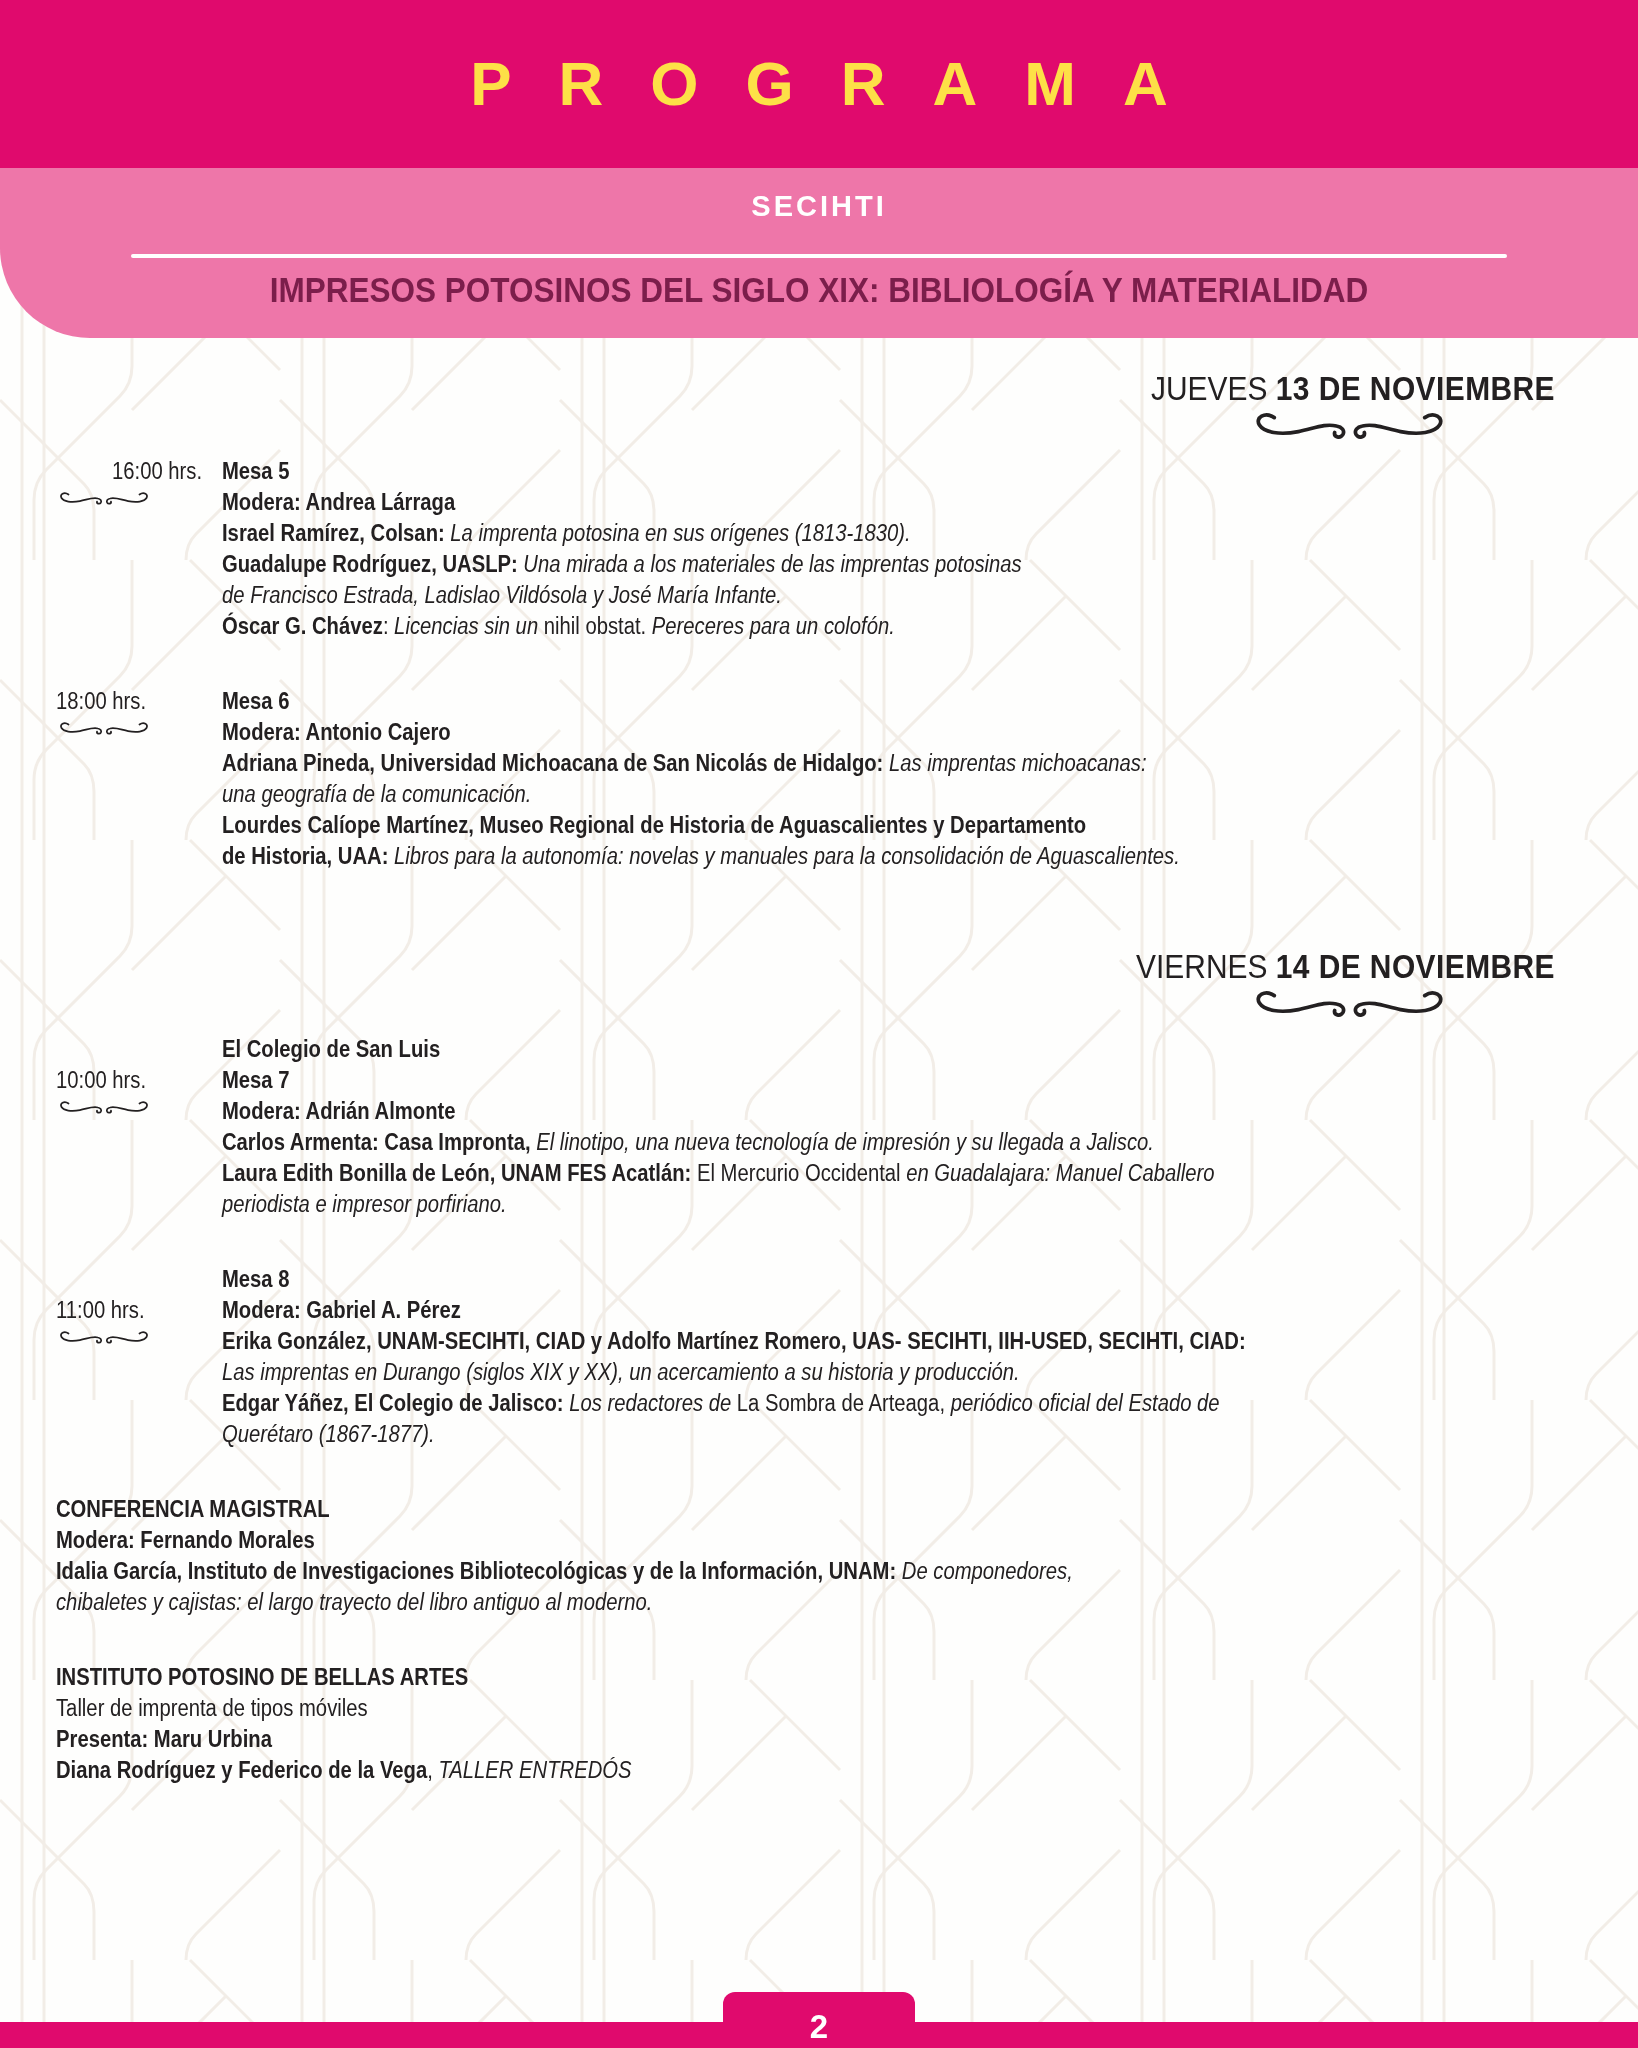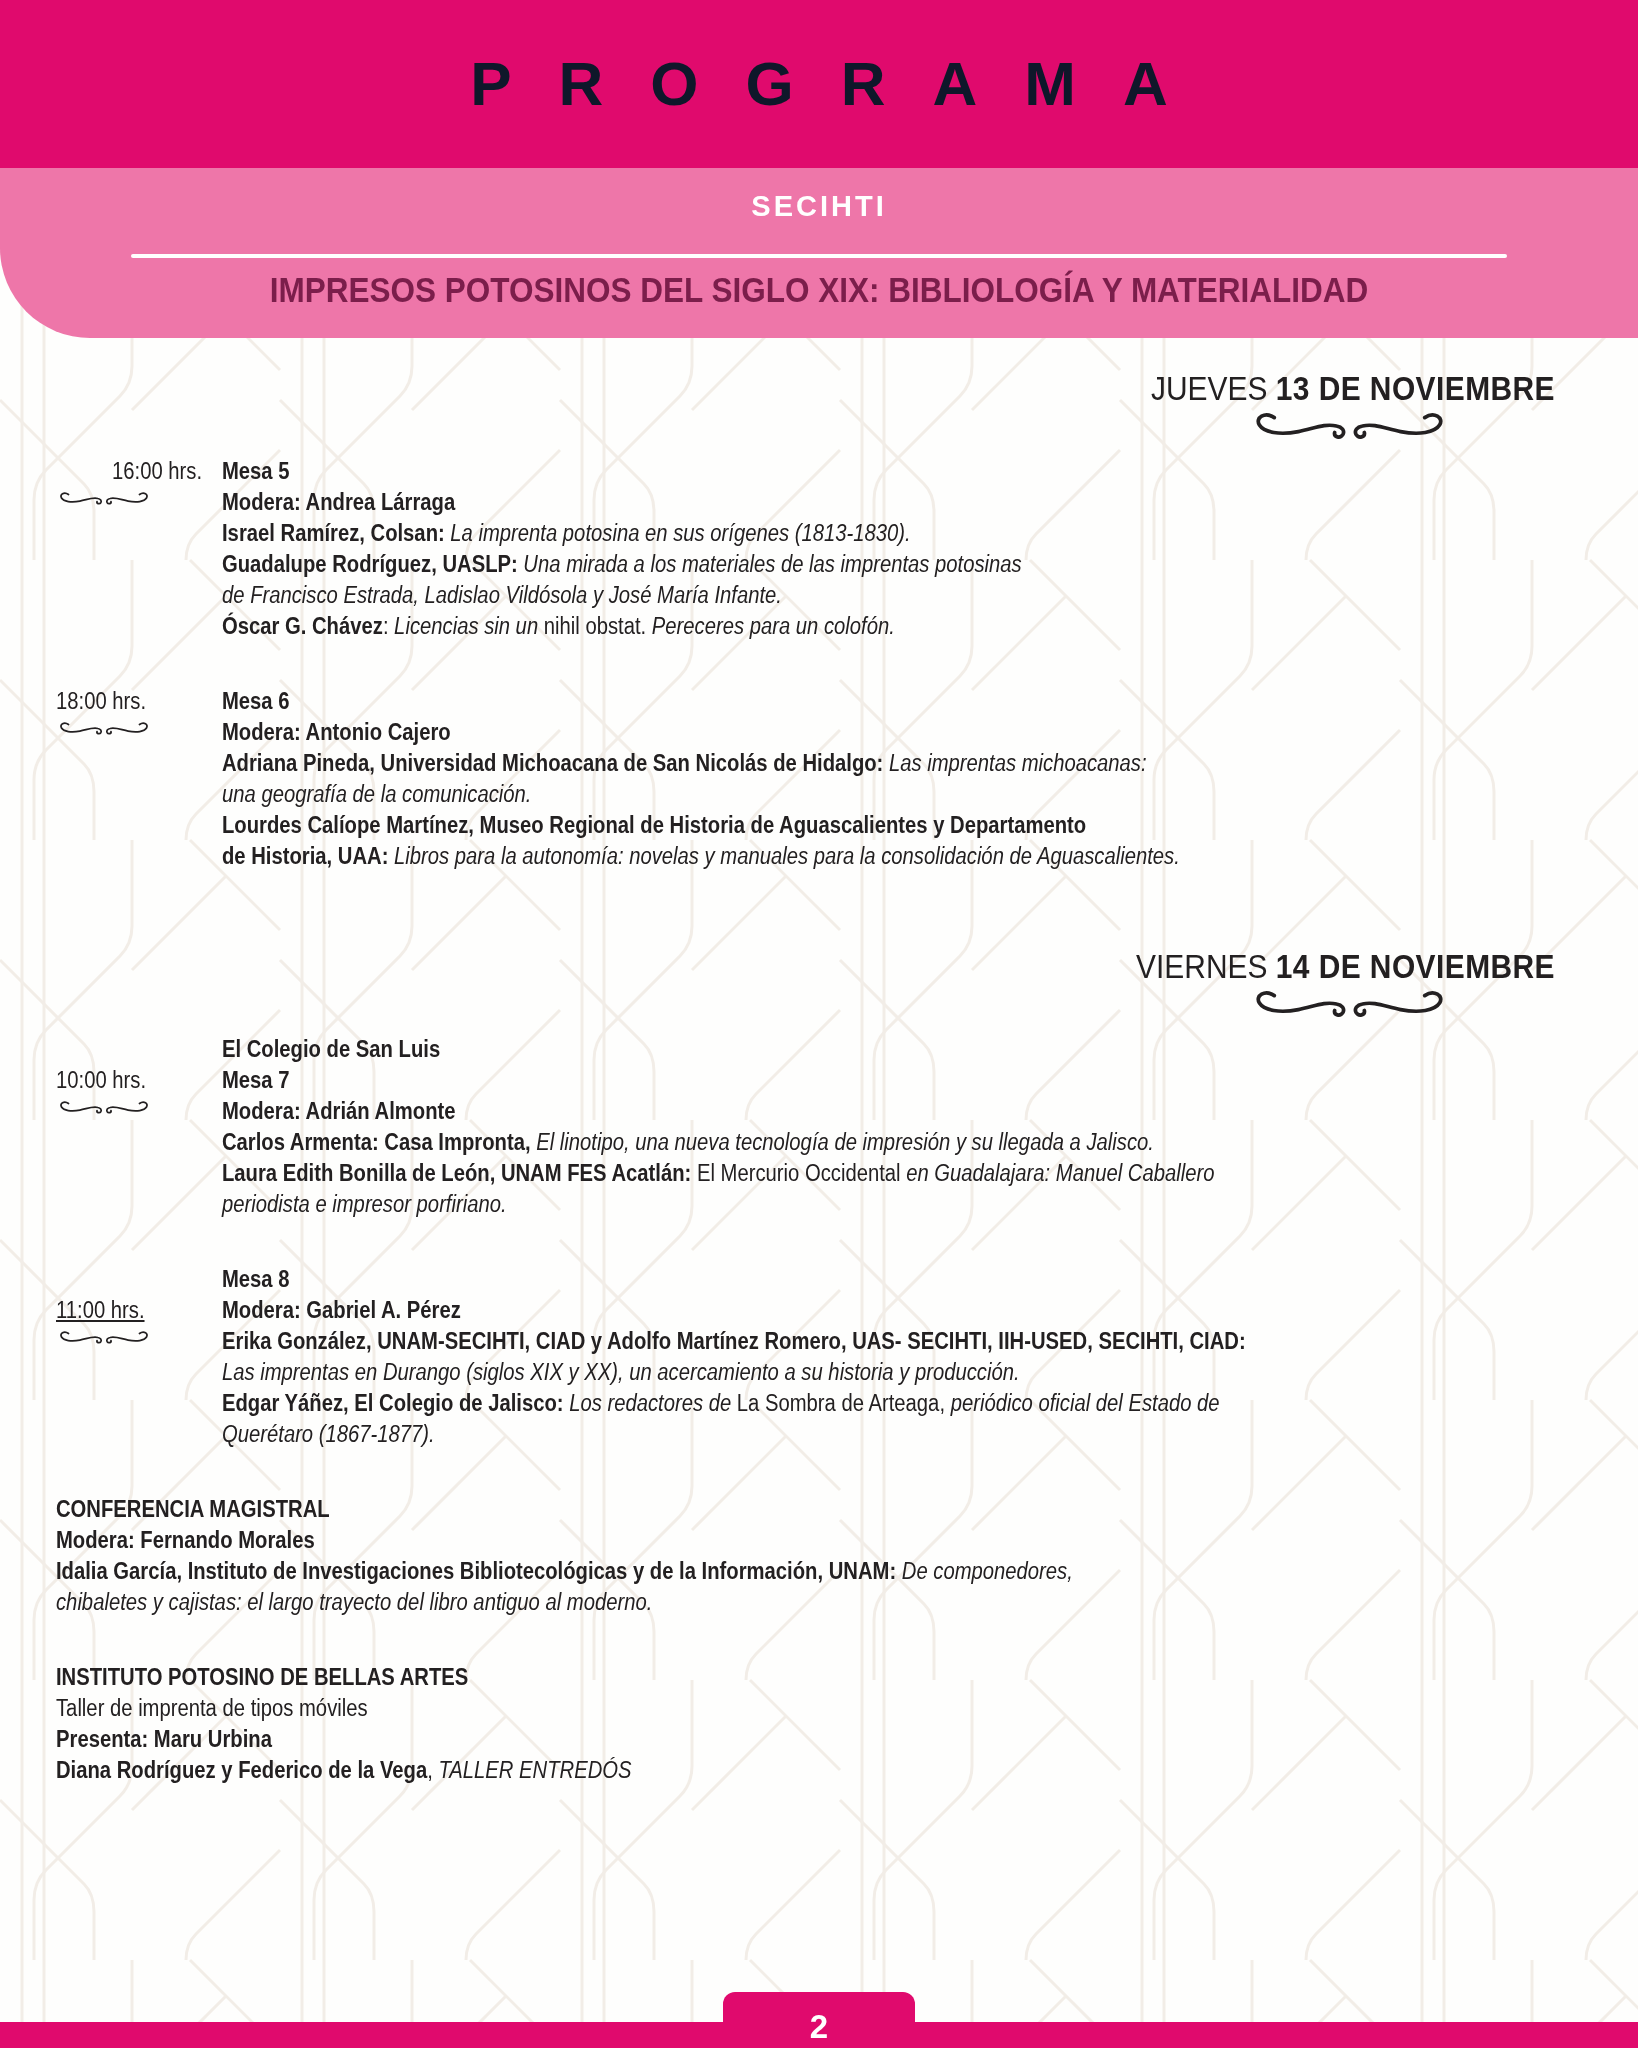--- a/index.html
+++ b/index.html
@@ -22,21 +22,21 @@
   }
   .bg-pattern{position:absolute;left:0;top:0;z-index:0;}
   .layer{position:relative;z-index:1;}
 
   
   .band-top{
     height:168px;background:var(--magenta);
     display:flex;align-items:center;justify-content:center;
   }
   .main-title{
-    color:#0f172a;font-size:62px;font-weight:700;
+    color:#fde047;font-size:62px;font-weight:700;
     letter-spacing:47px;margin-right:-47px;line-height:1;
   }
   .band-pink{
     height:170px;background:var(--pink);
     border-bottom-left-radius:90px;
     position:relative;
   }
   .coloquio{
     position:absolute;top:22px;left:0;width:100%;
     text-align:center;color:#fff;
@@ -230,21 +230,21 @@
           <div class="s-body">
             <div class="s-line"><span class="b">El Colegio de San Luis</span></div>
             <div class="s-line"><span class="b">Mesa 7</span></div>
             <div class="s-line"><span class="b">Modera: Adrián Almonte</span></div>
             <div class="s-line"><span class="b">Carlos Armenta: Casa Impronta, </span><span class="i">El linotipo, una nueva tecnología de impresión y su llegada a Jalisco.</span></div>
             <div class="s-line"><span class="b">Laura Edith Bonilla de León, UNAM FES Acatlán: </span><span class="">El Mercurio Occidental </span><span class="i">en Guadalajara: Manuel Caballero</span></div>
             <div class="s-line"><span class="i">periodista e impresor porfiriano.</span></div>
           </div>
         </div>
         <div class="session-row">
-          <div class="t-cell" style="padding-top: 31px; text-decoration: underline;">
+          <div class="t-cell" style="padding-top: 31px;">
             <div class="t-label">11:00 hrs.</div>
             <svg viewBox="0 0 210 34" width="92" height="15" class="t-flourish">
               <path d="M24,8 C14,1 3,8 8,16 C13,24 30,27 50,23 C66,20 78,14 91,17 C97,18 100,22 98,26 C95,31 88,29 89,24 M186,8 C196,1 207,8 202,16 C197,24 180,27 160,23 C144,20 132,14 119,17 C113,18 110,22 112,26 C115,31 122,29 121,24" fill="none" stroke="#232021" stroke-width="4" stroke-linecap="round"></path>
             </svg>
           </div>
           <div class="s-body">
             <div class="s-line"><span class="b">Mesa 8</span></div>
             <div class="s-line"><span class="b">Modera: Gabriel A. Pérez</span></div>
             <div class="s-line"><span class="b">Erika González, UNAM-SECIHTI, CIAD y Adolfo Martínez Romero, UAS- SECIHTI, IIH-USED, SECIHTI, CIAD:</span></div>
             <div class="s-line"><span class="i">Las imprentas en Durango (siglos XIX y XX), un acercamiento a su historia y producción.</span></div>

